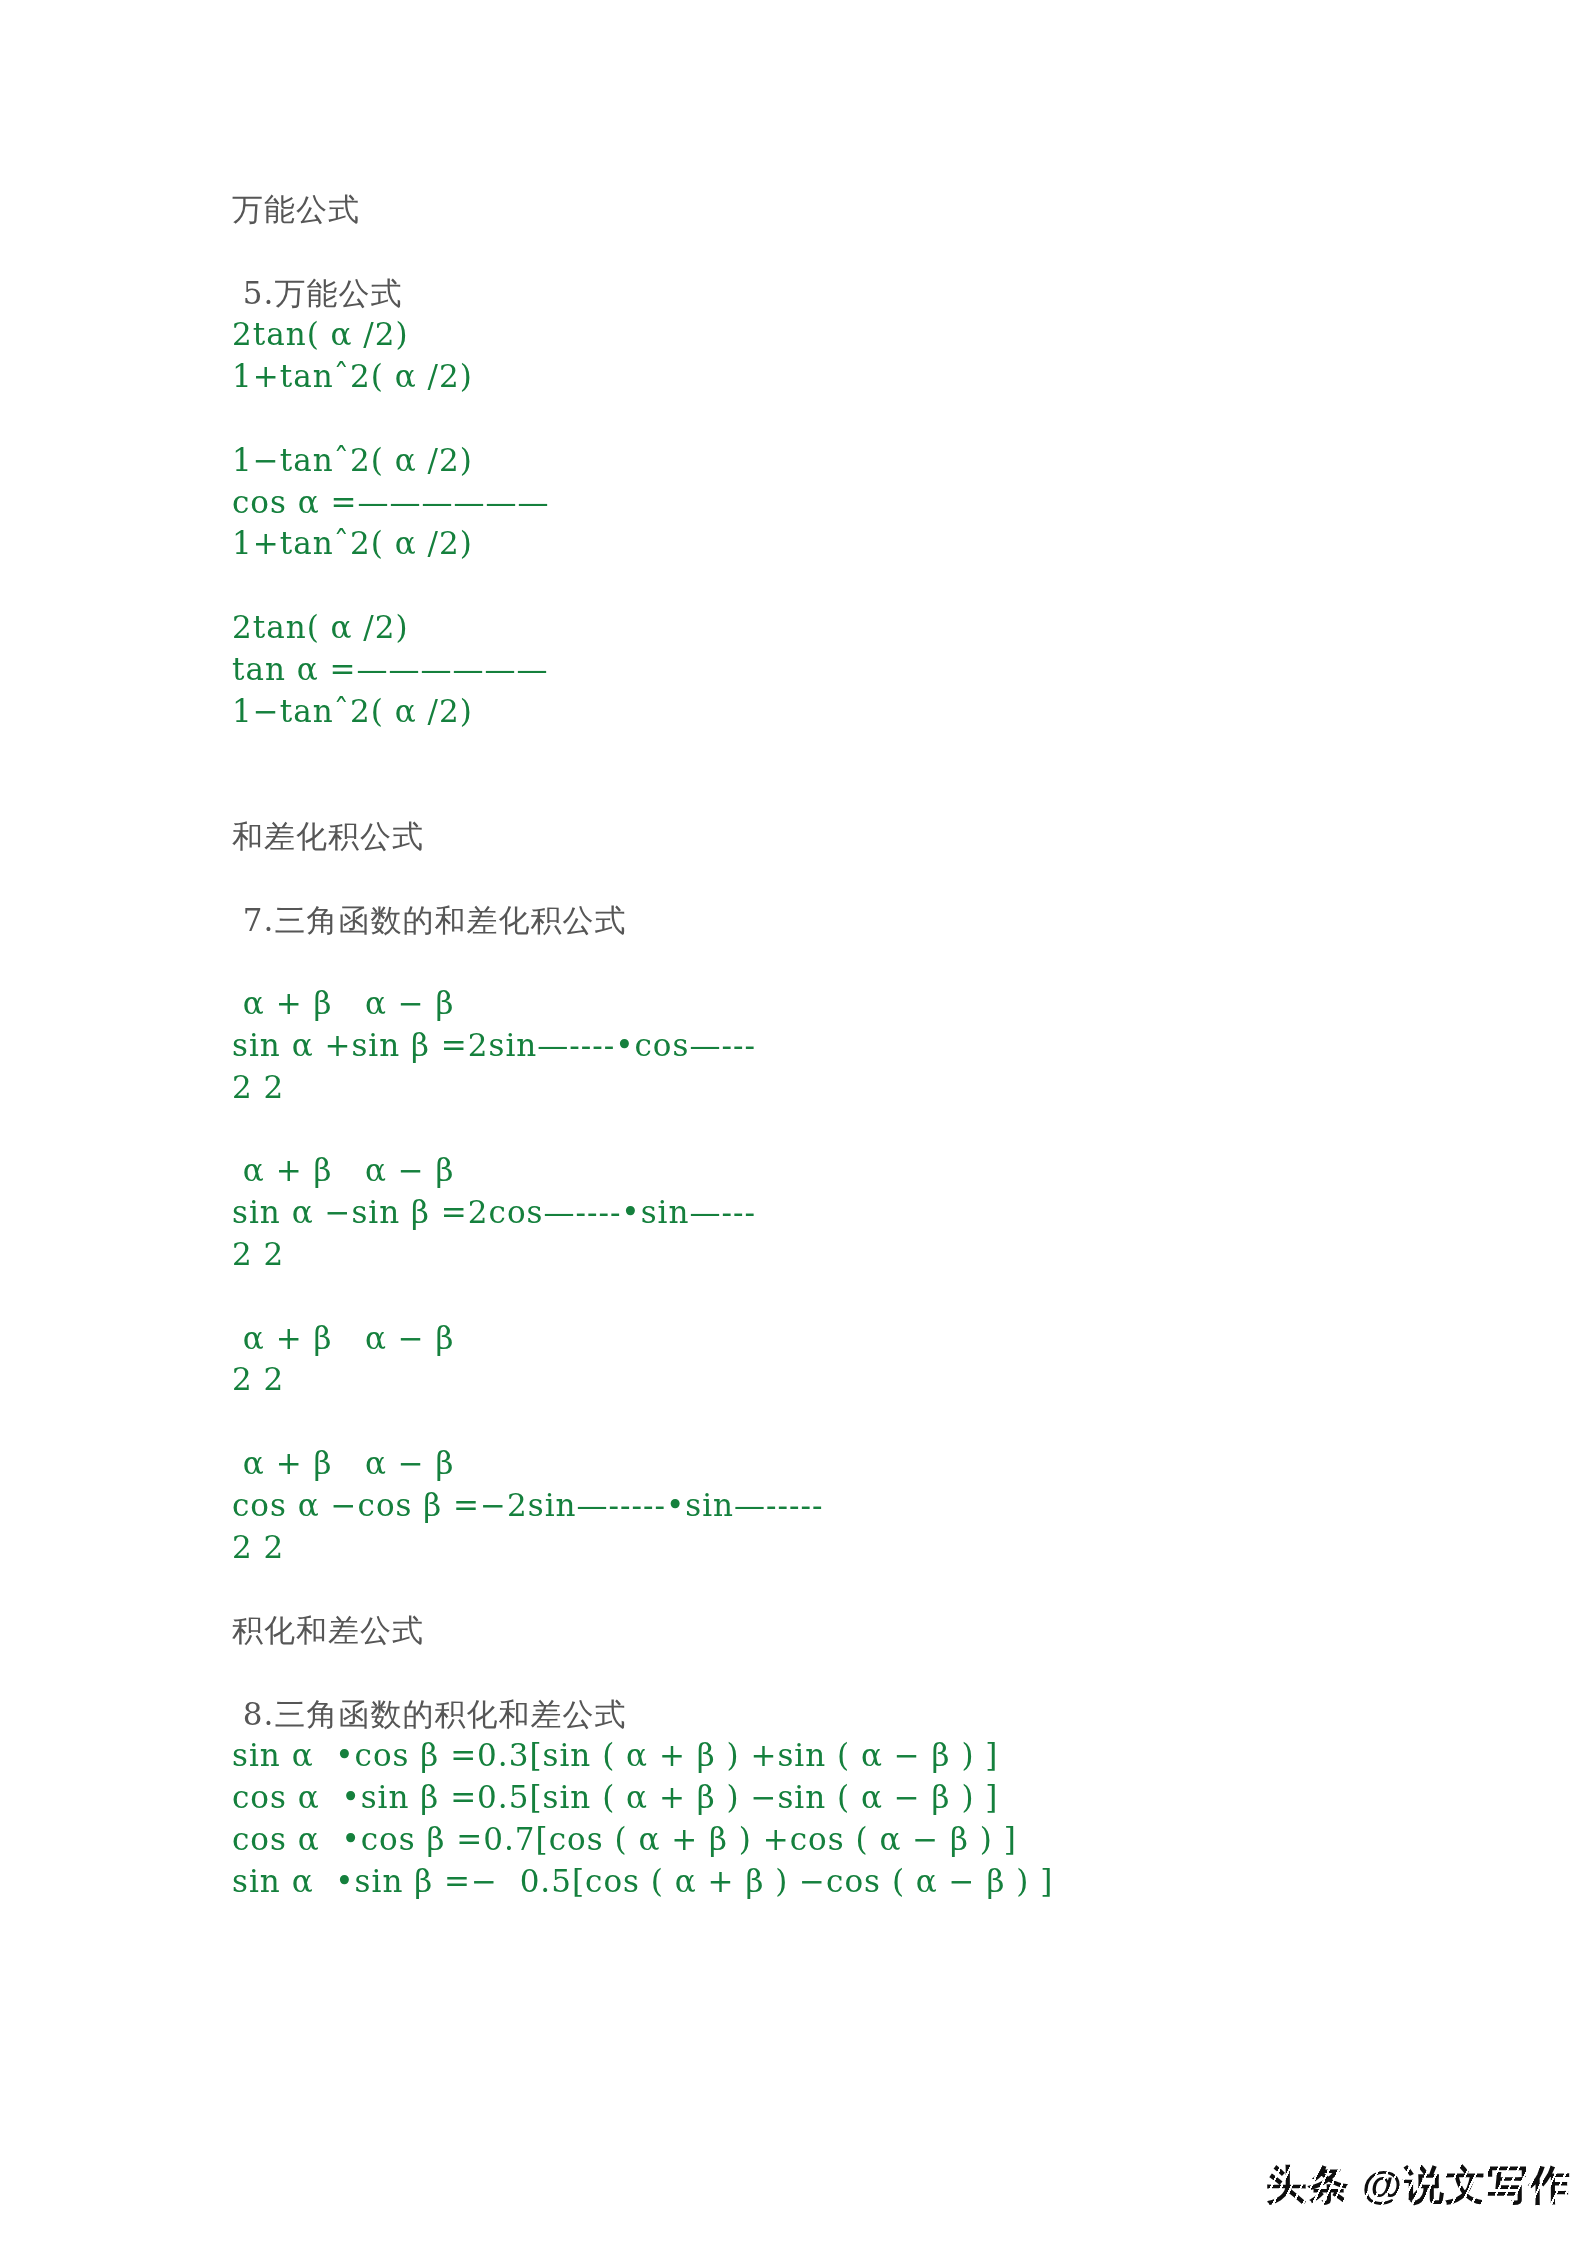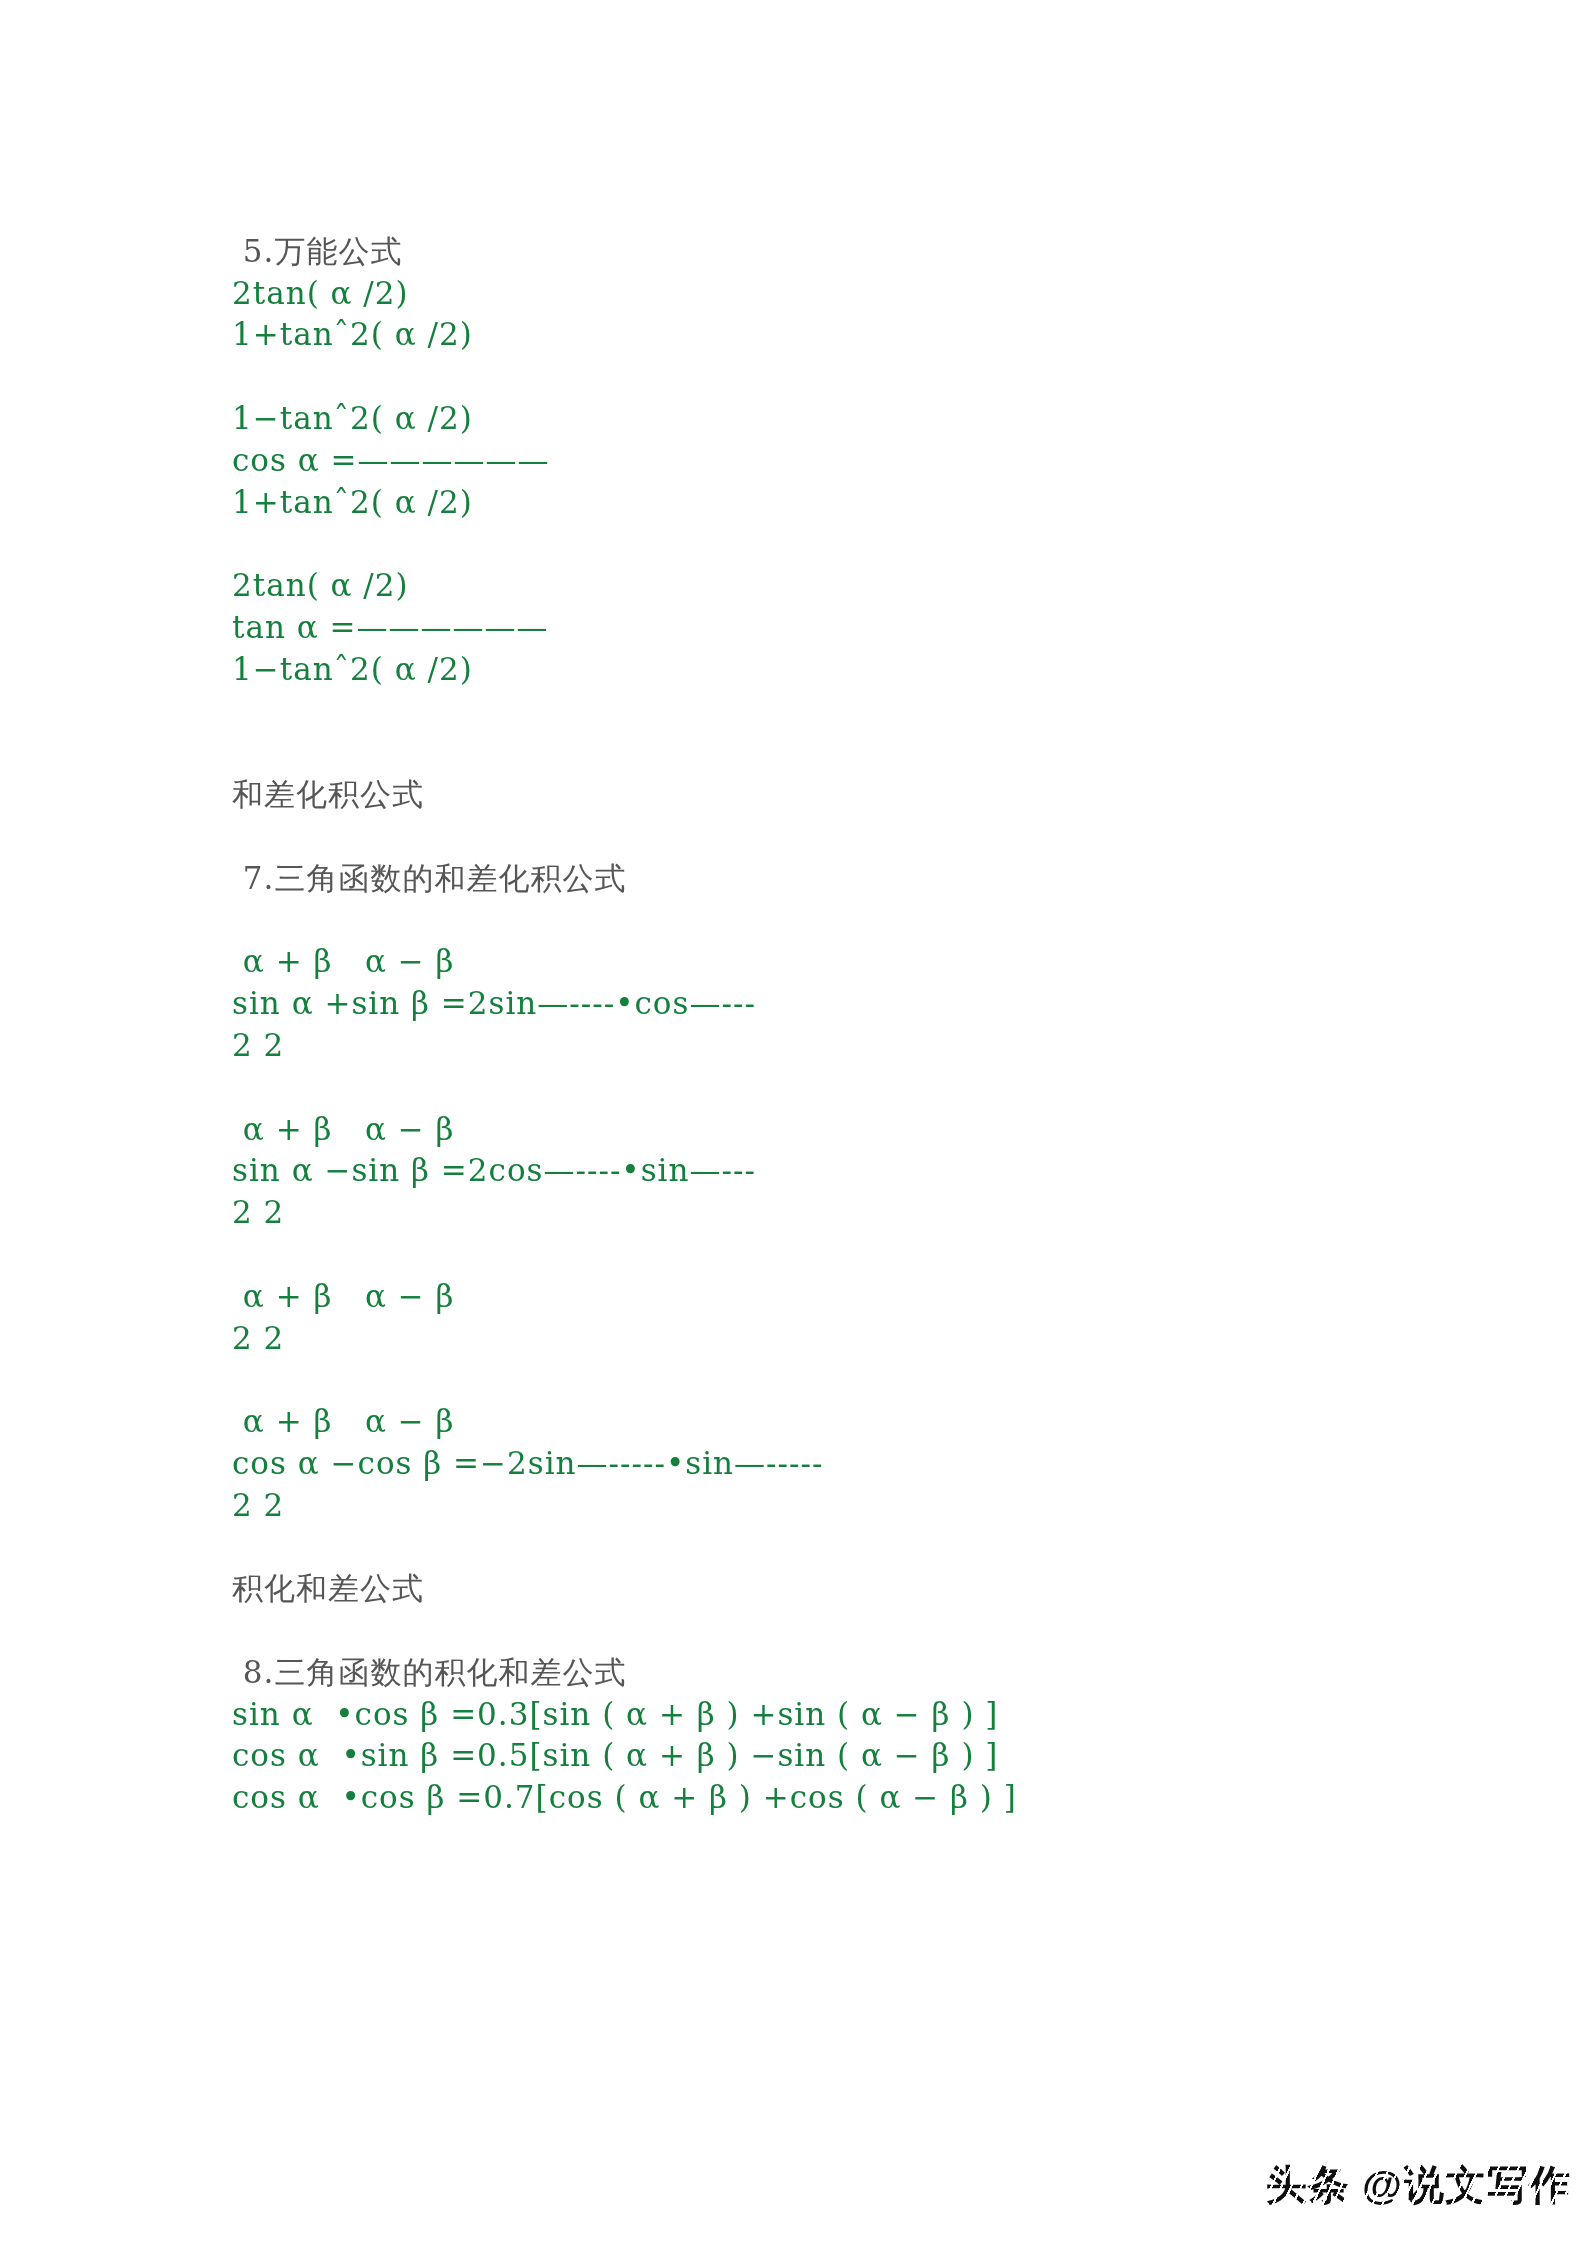--- a/index.html
+++ b/index.html
@@ -50,20 +50,21 @@
     white-space: pre;
     margin-left: 21px;
   }
 </style>
 </head>
 <body>
 
 <div id="page">
   <div id="doc-body">
 
+  <div class="line title">万能公式</div>
       <div class="line blank"></div>
       <div class="line heading"> 5.万能公式</div>
       <div class="line formula">2tan( α /2)</div>
       <div class="line formula">1+tanˆ2( α /2)</div>
       <div class="line blank"></div>
       <div class="line formula">1−tanˆ2( α /2)</div>
       <div class="line formula">cos α =——————</div>
       <div class="line formula">1+tanˆ2( α /2)</div>
       <div class="line blank"></div>
       <div class="line formula">2tan( α /2)</div>
@@ -89,15 +90,16 @@
       <div class="line formula"> α + β   α − β</div>
       <div class="line formula">cos α −cos β =−2sin—-----•sin—-----</div>
       <div class="line formula">2 2</div>
       <div class="line blank"></div>
       <div class="line title">积化和差公式</div>
       <div class="line blank"></div>
       <div class="line heading"> 8.三角函数的积化和差公式</div>
       <div class="line formula">sin α  •cos β =0.3[sin ( α + β ) +sin ( α − β ) ]</div>
       <div class="line formula">cos α  •sin β =0.5[sin ( α + β ) −sin ( α − β ) ]</div>
       <div class="line formula">cos α  •cos β =0.7[cos ( α + β ) +cos ( α − β ) ]</div>
+      <div class="line formula">sin α  •sin β =−  0.5[cos ( α + β ) −cos ( α − β ) ]</div>
     </div>
   <div id="watermark">头条 @说文写作</div>
 </div>
 
 </body></html>

